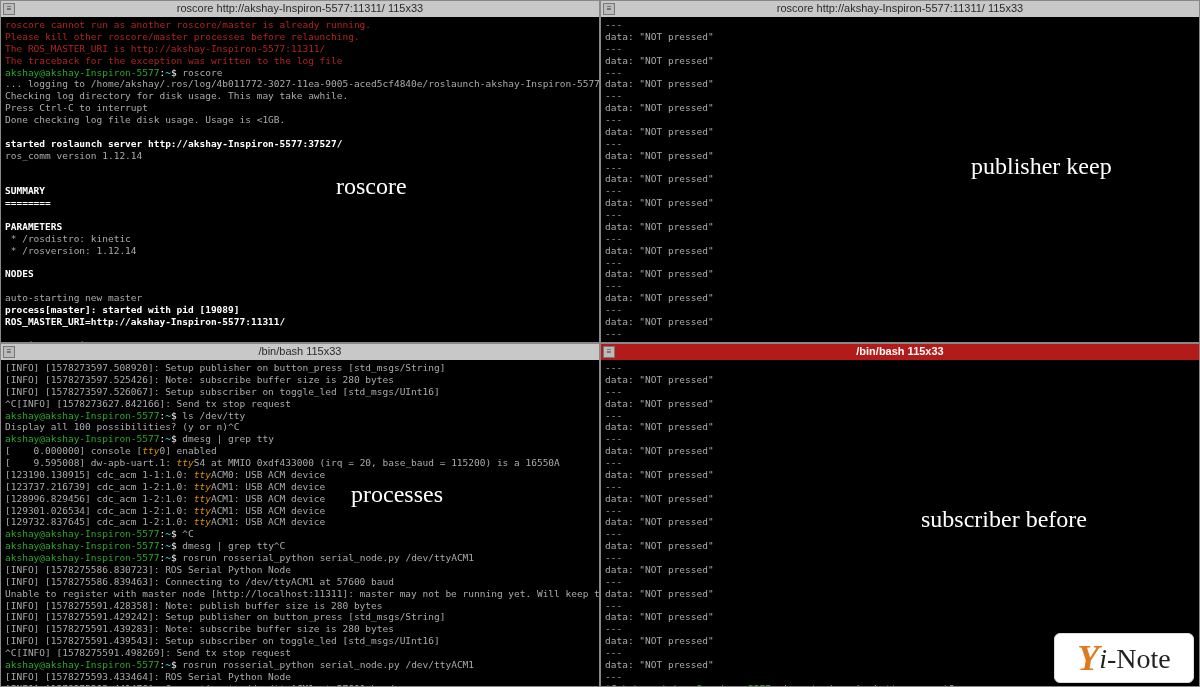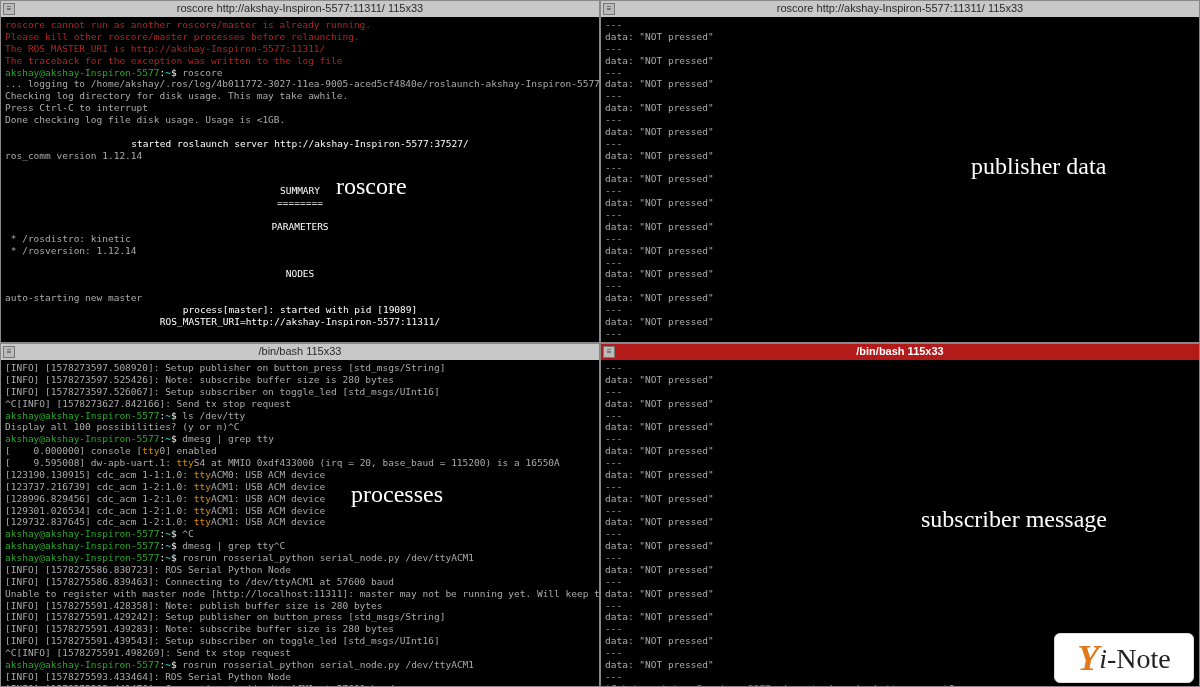--- a/index.html
+++ b/index.html
@@ -60,25 +60,25 @@
   }
   .termbody {
     flex: 1;
     padding: 2px 4px;
     color: #ccc;
     overflow: hidden;
     white-space: pre;
   }
   .line { white-space: pre; }
   .red { color: #b22222; }
-  .orange { color: #d98f00; }
+  .orange { color: #d98f00; font-style: italic; }
   .green { color: #2aa82a; font-weight: normal; }
   .cyan { color: #18c7c7; font-weight: bold; }
   .white { color: #fff; }
-  .boldwhite { color: #fff; font-weight: normal; text-align: center; }
+  .boldwhite { color: #fff; font-weight: bold; }
   .grey { color: #aaa; }
   .overlay-label {
     position: absolute;
     color: #fff;
     font-family: Georgia, "Times New Roman", serif;
     font-size: 24px;
     font-weight: normal;
     text-shadow: 0 0 4px rgba(0,0,0,.9);
     pointer-events: none;
   }
@@ -112,37 +112,37 @@
   </div>
       <div class="termbody"><div class="line red">roscore cannot run as another roscore/master is already running.</div><div class="line red">Please kill other roscore/master processes before relaunching.</div><div class="line red">The ROS_MASTER_URI is http://akshay-Inspiron-5577:11311/</div><div class="line red">The traceback for the exception was written to the log file</div><div class="line"><span class="green">akshay@akshay-Inspiron-5577</span><span class="white">:</span><span class="cyan">~</span><span class="white">$ </span><span class="grey">roscore</span></div><div class="line grey">... logging to /home/akshay/.ros/log/4b011772-3027-11ea-9005-aced5cf4840e/roslaunch-akshay-Inspiron-5577-19079.log</div><div class="line grey">Checking log directory for disk usage. This may take awhile.</div><div class="line grey">Press Ctrl-C to interrupt</div><div class="line grey">Done checking log file disk usage. Usage is &lt;1GB.</div><div class="line grey"> </div><div class="line boldwhite">started roslaunch server http://akshay-Inspiron-5577:37527/</div><div class="line grey">ros_comm version 1.12.14</div><div class="line grey"> </div><div class="line grey"> </div><div class="line boldwhite">SUMMARY</div><div class="line boldwhite">========</div><div class="line grey"> </div><div class="line boldwhite">PARAMETERS</div><div class="line grey"> * /rosdistro: kinetic</div><div class="line grey"> * /rosversion: 1.12.14</div><div class="line grey"> </div><div class="line boldwhite">NODES</div><div class="line grey"> </div><div class="line grey">auto-starting new master</div><div class="line boldwhite">process[master]: started with pid [19089]</div><div class="line boldwhite">ROS_MASTER_URI=http://akshay-Inspiron-5577:11311/</div><div class="line grey"> </div><div class="line boldwhite">setting /run_id to 4b011772-3027-11ea-9005-aced5cf4840e</div></div>
       <div class="overlay-label" style="left:335px;top:170px">roscore</div>
     </div>
   <div class="pane" id="pane-tr">
       <div class="titlebar">
     <span class="ctrl">≡</span>
     <span>roscore http://akshay-Inspiron-5577:11311/ 115x33</span>
   </div>
       <div class="termbody"><div class="line grey">---</div><div class="line grey">data: "NOT pressed"</div><div class="line grey">---</div><div class="line grey">data: "NOT pressed"</div><div class="line grey">---</div><div class="line grey">data: "NOT pressed"</div><div class="line grey">---</div><div class="line grey">data: "NOT pressed"</div><div class="line grey">---</div><div class="line grey">data: "NOT pressed"</div><div class="line grey">---</div><div class="line grey">data: "NOT pressed"</div><div class="line grey">---</div><div class="line grey">data: "NOT pressed"</div><div class="line grey">---</div><div class="line grey">data: "NOT pressed"</div><div class="line grey">---</div><div class="line grey">data: "NOT pressed"</div><div class="line grey">---</div><div class="line grey">data: "NOT pressed"</div><div class="line grey">---</div><div class="line grey">data: "NOT pressed"</div><div class="line grey">---</div><div class="line grey">data: "NOT pressed"</div><div class="line grey">---</div><div class="line grey">data: "NOT pressed"</div><div class="line grey">---</div><div class="line grey">data: "NOT pressed"</div></div>
-      <div class="overlay-label" style="left:370px;top:150px">publisher data</div>
+      <div class="overlay-label" style="left:370px;top:150px">publisher keep</div>
     </div>
   <div class="pane" id="pane-bl">
       <div class="titlebar">
     <span class="ctrl">≡</span>
     <span>/bin/bash 115x33</span>
   </div>
       <div class="termbody"><div class="line grey">[INFO] [1578273597.508920]: Setup publisher on button_press [std_msgs/String]</div><div class="line grey">[INFO] [1578273597.525426]: Note: subscribe buffer size is 280 bytes</div><div class="line grey">[INFO] [1578273597.526067]: Setup subscriber on toggle_led [std_msgs/UInt16]</div><div class="line grey">^C[INFO] [1578273627.842166]: Send tx stop request</div><div class="line"><span class="green">akshay@akshay-Inspiron-5577</span><span class="white">:</span><span class="cyan">~</span><span class="white">$ </span><span class="grey">ls /dev/tty</span></div><div class="line grey">Display all 100 possibilities? (y or n)^C</div><div class="line"><span class="green">akshay@akshay-Inspiron-5577</span><span class="white">:</span><span class="cyan">~</span><span class="white">$ </span><span class="grey">dmesg | grep tty</span></div><div class="line"><span class="grey">[    0.000000] console [</span><span class="orange">tty</span><span class="grey">0] enabled</span></div><div class="line"><span class="grey">[    9.595008] dw-apb-uart.1: </span><span class="orange">tty</span><span class="grey">S4 at MMIO 0xdf433000 (irq = 20, base_baud = 115200) is a 16550A</span></div><div class="line"><span class="grey">[123190.130915] cdc_acm 1-1:1.0: </span><span class="orange">tty</span><span class="grey">ACM0: USB ACM device</span></div><div class="line"><span class="grey">[123737.216739] cdc_acm 1-2:1.0: </span><span class="orange">tty</span><span class="grey">ACM1: USB ACM device</span></div><div class="line"><span class="grey">[128996.829456] cdc_acm 1-2:1.0: </span><span class="orange">tty</span><span class="grey">ACM1: USB ACM device</span></div><div class="line"><span class="grey">[129301.026534] cdc_acm 1-2:1.0: </span><span class="orange">tty</span><span class="grey">ACM1: USB ACM device</span></div><div class="line"><span class="grey">[129732.837645] cdc_acm 1-2:1.0: </span><span class="orange">tty</span><span class="grey">ACM1: USB ACM device</span></div><div class="line"><span class="green">akshay@akshay-Inspiron-5577</span><span class="white">:</span><span class="cyan">~</span><span class="white">$ </span><span class="grey">^C</span></div><div class="line"><span class="green">akshay@akshay-Inspiron-5577</span><span class="white">:</span><span class="cyan">~</span><span class="white">$ </span><span class="grey">dmesg | grep tty^C</span></div><div class="line"><span class="green">akshay@akshay-Inspiron-5577</span><span class="white">:</span><span class="cyan">~</span><span class="white">$ </span><span class="grey">rosrun rosserial_python serial_node.py /dev/ttyACM1</span></div><div class="line grey">[INFO] [1578275586.830723]: ROS Serial Python Node</div><div class="line grey">[INFO] [1578275586.839463]: Connecting to /dev/ttyACM1 at 57600 baud</div><div class="line grey">Unable to register with master node [http://localhost:11311]: master may not be running yet. Will keep trying.</div><div class="line grey">[INFO] [1578275591.428358]: Note: publish buffer size is 280 bytes</div><div class="line grey">[INFO] [1578275591.429242]: Setup publisher on button_press [std_msgs/String]</div><div class="line grey">[INFO] [1578275591.439283]: Note: subscribe buffer size is 280 bytes</div><div class="line grey">[INFO] [1578275591.439543]: Setup subscriber on toggle_led [std_msgs/UInt16]</div><div class="line grey">^C[INFO] [1578275591.498269]: Send tx stop request</div><div class="line"><span class="green">akshay@akshay-Inspiron-5577</span><span class="white">:</span><span class="cyan">~</span><span class="white">$ </span><span class="grey">rosrun rosserial_python serial_node.py /dev/ttyACM1</span></div><div class="line grey">[INFO] [1578275593.433464]: ROS Serial Python Node</div><div class="line grey">[INFO] [1578275593.441476]: Connecting to /dev/ttyACM1 at 57600 baud</div></div>
       <div class="overlay-label" style="left:350px;top:135px">processes</div>
     </div>
   <div class="pane" id="pane-br">
       <div class="titlebar active">
     <span class="ctrl">≡</span>
     <span>/bin/bash 115x33</span>
   </div>
       <div class="termbody"><div class="line grey">---</div><div class="line grey">data: "NOT pressed"</div><div class="line grey">---</div><div class="line grey">data: "NOT pressed"</div><div class="line grey">---</div><div class="line grey">data: "NOT pressed"</div><div class="line grey">---</div><div class="line grey">data: "NOT pressed"</div><div class="line grey">---</div><div class="line grey">data: "NOT pressed"</div><div class="line grey">---</div><div class="line grey">data: "NOT pressed"</div><div class="line grey">---</div><div class="line grey">data: "NOT pressed"</div><div class="line grey">---</div><div class="line grey">data: "NOT pressed"</div><div class="line grey">---</div><div class="line grey">data: "NOT pressed"</div><div class="line grey">---</div><div class="line grey">data: "NOT pressed"</div><div class="line grey">---</div><div class="line grey">data: "NOT pressed"</div><div class="line grey">---</div><div class="line grey">data: "NOT pressed"</div><div class="line grey">---</div><div class="line grey">data: "NOT pressed"</div><div class="line grey">---</div><div class="line"><span class="grey">^C</span><span class="green">akshay@akshay-Inspiron-5577</span><span class="white">:</span><span class="cyan">~</span><span class="white">$ </span><span class="grey">rostopic echo button_press^C</span></div></div>
-      <div class="overlay-label" style="left:320px;top:160px">subscriber message</div>
+      <div class="overlay-label" style="left:320px;top:160px">subscriber before</div>
     </div>
 </div>
 
 <div class="logo">
   <span class="y">Y</span>
     <span style="font-style:italic">i</span>
     <span>-</span>
     <span>Note</span>
 </div>
 

